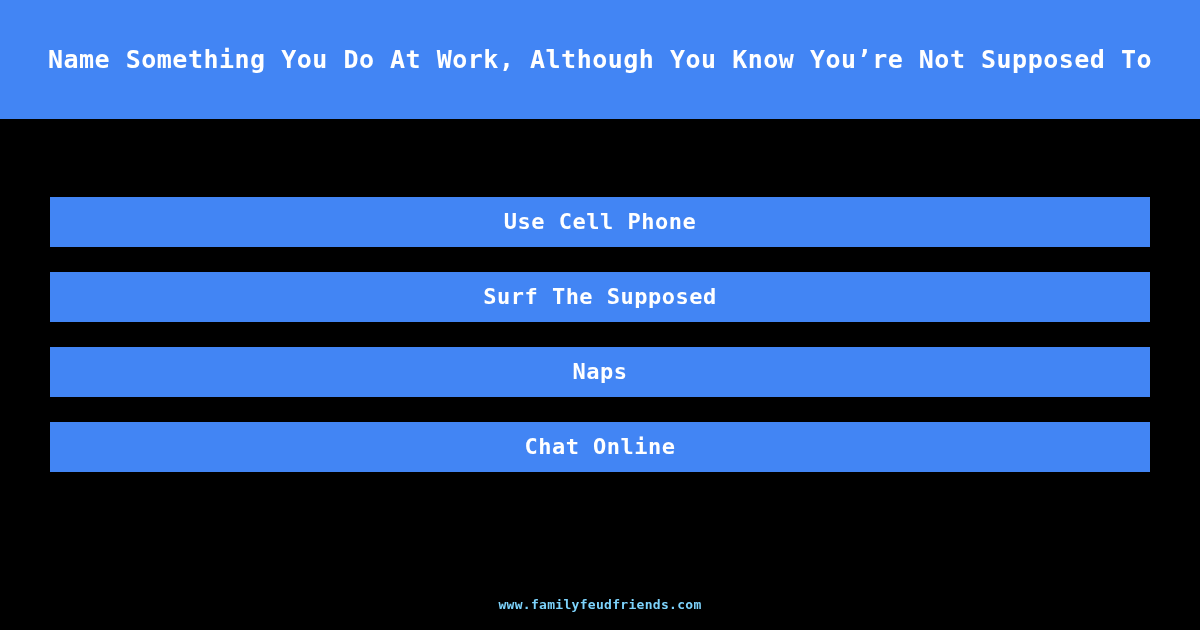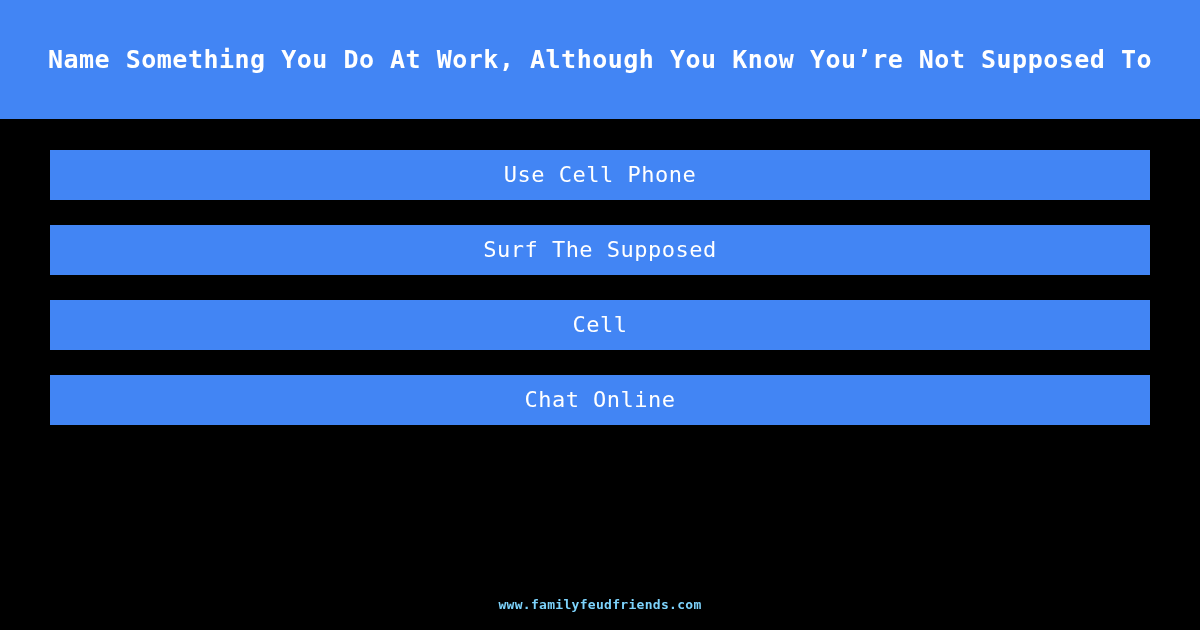--- a/index.html
+++ b/index.html
@@ -1,16 +1,16 @@
 <!DOCTYPE html>
 <html><head>
 <meta charset="utf-8">
 <title>Family Feud Question Card</title>
 <style>
-  * { margin: 0; padding: 0; box-sizing: border-box; }
+  * { margin: 0; padding: 0; box-sizing: border-box; gap: 47px; }
 
   html, body {
     width: 1200px;
     height: 630px;
     background: #000000;
     overflow: hidden;
   }
 
   body {
     font-family: "DejaVu Sans Mono", "Liberation Mono", monospace;
@@ -63,21 +63,21 @@
     margin-left: 50px;
     background: #4285f4;
     display: flex;
     align-items: center;
     justify-content: center;
   }
 
   .answer-text {
     font-family: "DejaVu Sans Mono", "Liberation Mono", monospace;
     font-size: 22px;
-    font-weight: normal;
+    font-weight: bold;
     color: #ffffff;
     letter-spacing: 0.5px;
     text-align: right;
     white-space: nowrap;
     line-height: 1;
   }
 
   
   .footer {
     position: absolute;
@@ -113,21 +113,21 @@
     <div class="answer-row">
       <span class="answer-text">Use Cell Phone</span>
     </div>
 
 
     <div class="answer-row">
       <span class="answer-text">Surf The Supposed</span>
     </div>
 
     <div class="answer-row">
-      <span class="answer-text">Cell</span>
+      <span class="answer-text">Naps</span>
     </div>
 
     <div class="answer-row">
       <span class="answer-text">Chat Online</span>
     </div>
 
   </div>
 
   <div class="footer">
     <span class="footer-url">www.familyfeudfriends.com</span>

